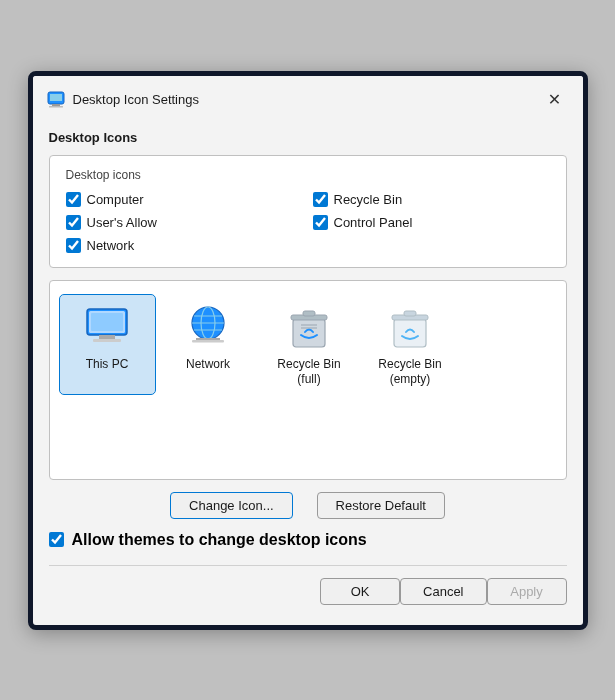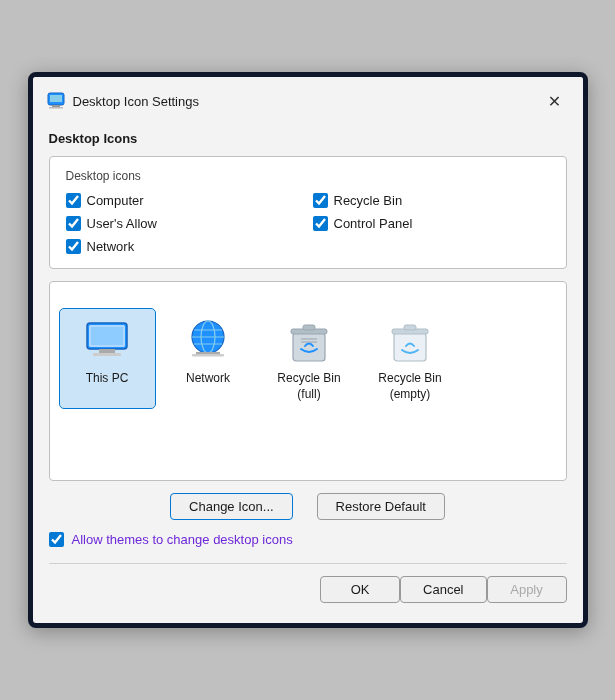--- a/index.html
+++ b/index.html
@@ -92,21 +92,21 @@
     }
     .checkbox-row label {
       font-size: 13px;
       color: #1a1a1a;
       cursor: pointer;
     }
     .icons-box {
       border: 1px solid #c0c0c0;
       border-radius: 4px;
       background: #fff;
-      padding: 27px 10px 14px 10px;
+      padding: 14px 10px 14px 10px;
       margin-bottom: 12px;
       min-height: 200px;
     }
     .icons-grid {
       display: flex;
       flex-wrap: wrap;
       gap: 6px;
     }
     .icon-item {
       display: flex;
@@ -159,23 +159,24 @@
       gap: 8px;
       margin-bottom: 16px;
     }
     .allow-themes-row input[type=checkbox] {
       accent-color: #0078d4;
       width: 15px;
       height: 15px;
       cursor: pointer;
     }
     .allow-themes-row label {
-      font-size: 13px;
-      color: #6d28d9;
-      cursor: pointer;
+      font-size: 16px;
+      color: #000000;
+      cursor: pointer;
+      font-weight: bold;
     }
     .divider {
       border: none;
       border-top: 1px solid #d0d0d0;
       margin-bottom: 12px;
     }
     .bottom-buttons {
       display: flex;
       justify-content: flex-end;
       padding-bottom: 4px;

